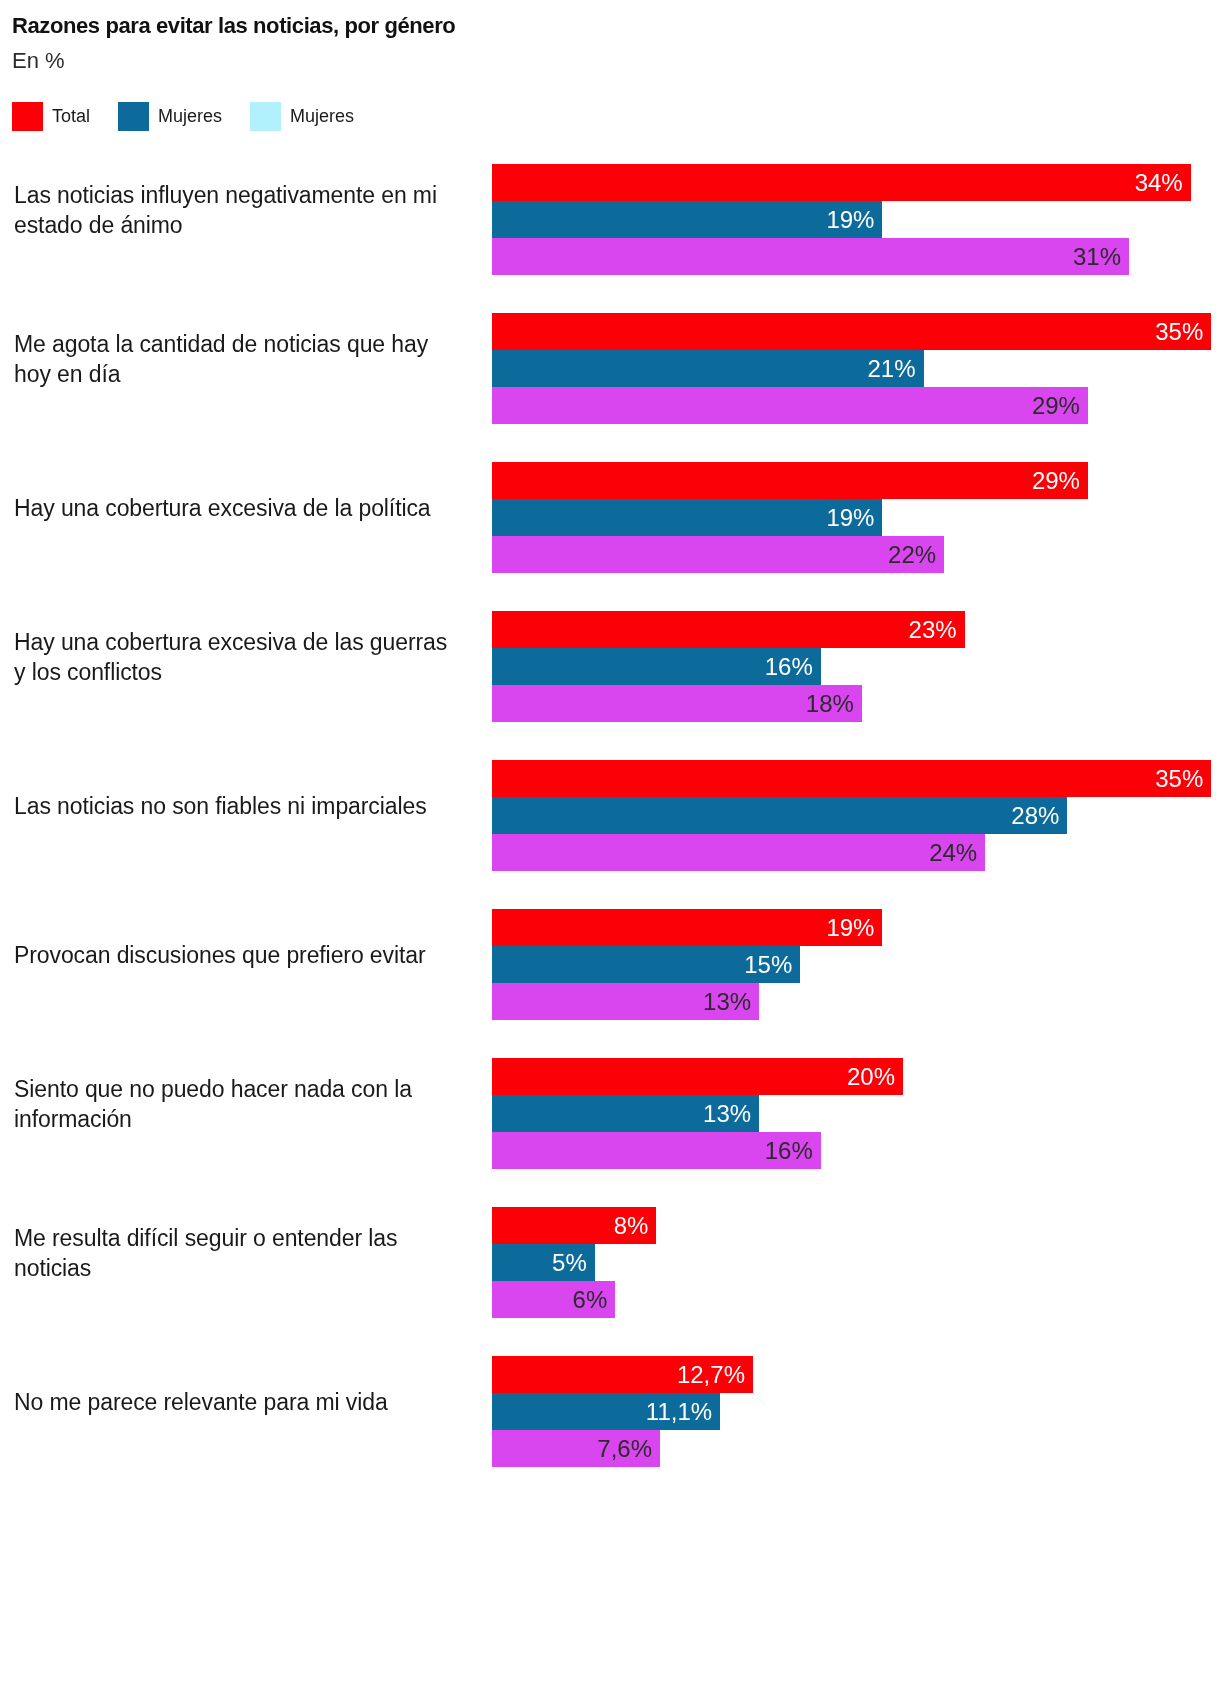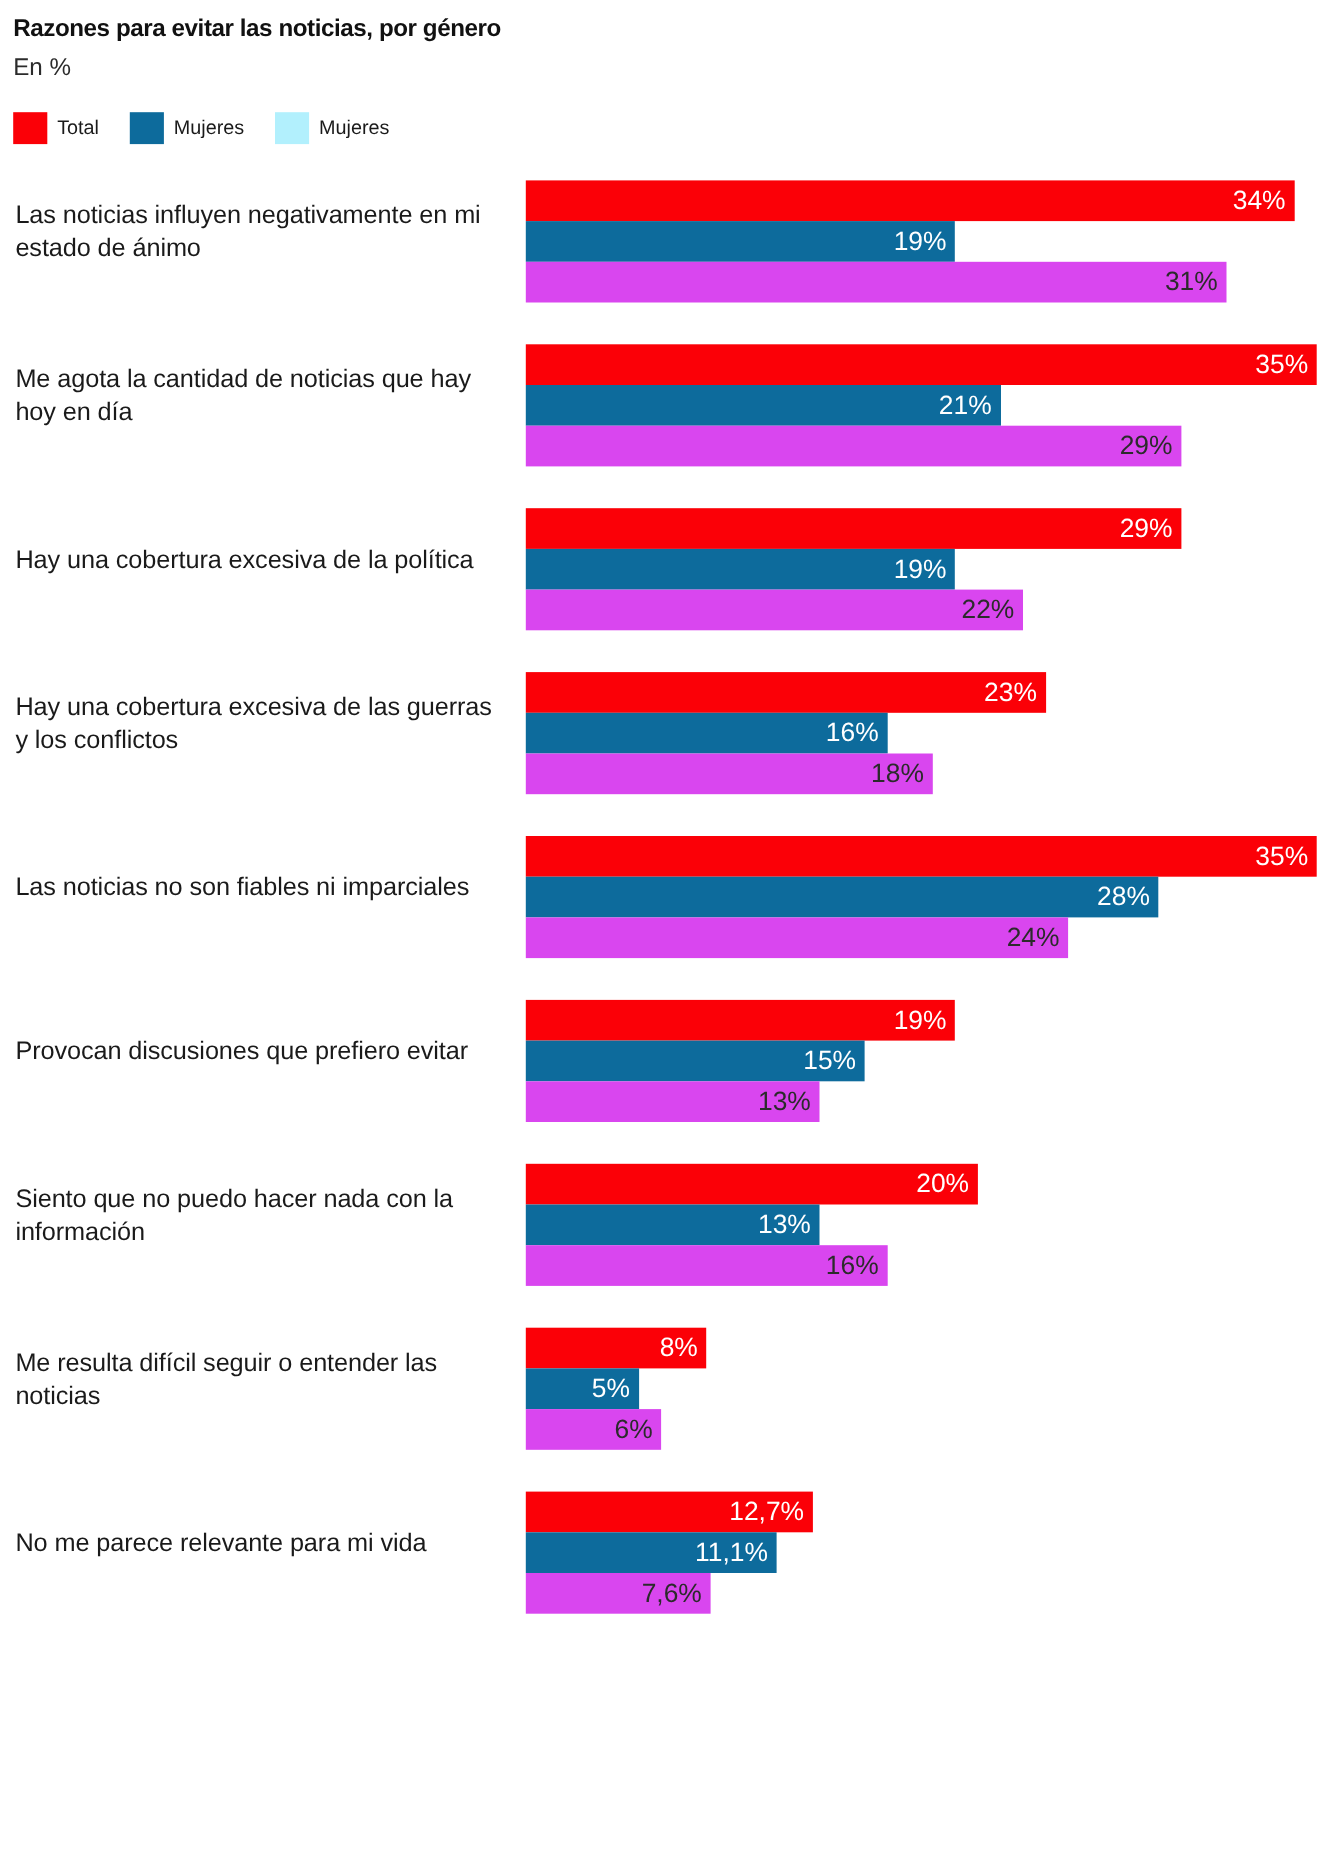--- a/index.html
+++ b/index.html
@@ -88,21 +88,21 @@
     align-items: center;
     font-size: 23px;
     line-height: 1.32;
     color: #1a1a1a;
     font-weight: 400;
     letter-spacing: -0.1px;
   }
 
   .bars {
     position: absolute;
-    left: 466px;
+    left: 480px;
     top: 10px;
     right: 0;
     height: 112px;
   }
 
   .bar-row {
     position: relative;
     height: 37px;
     width: 100%;
   }

